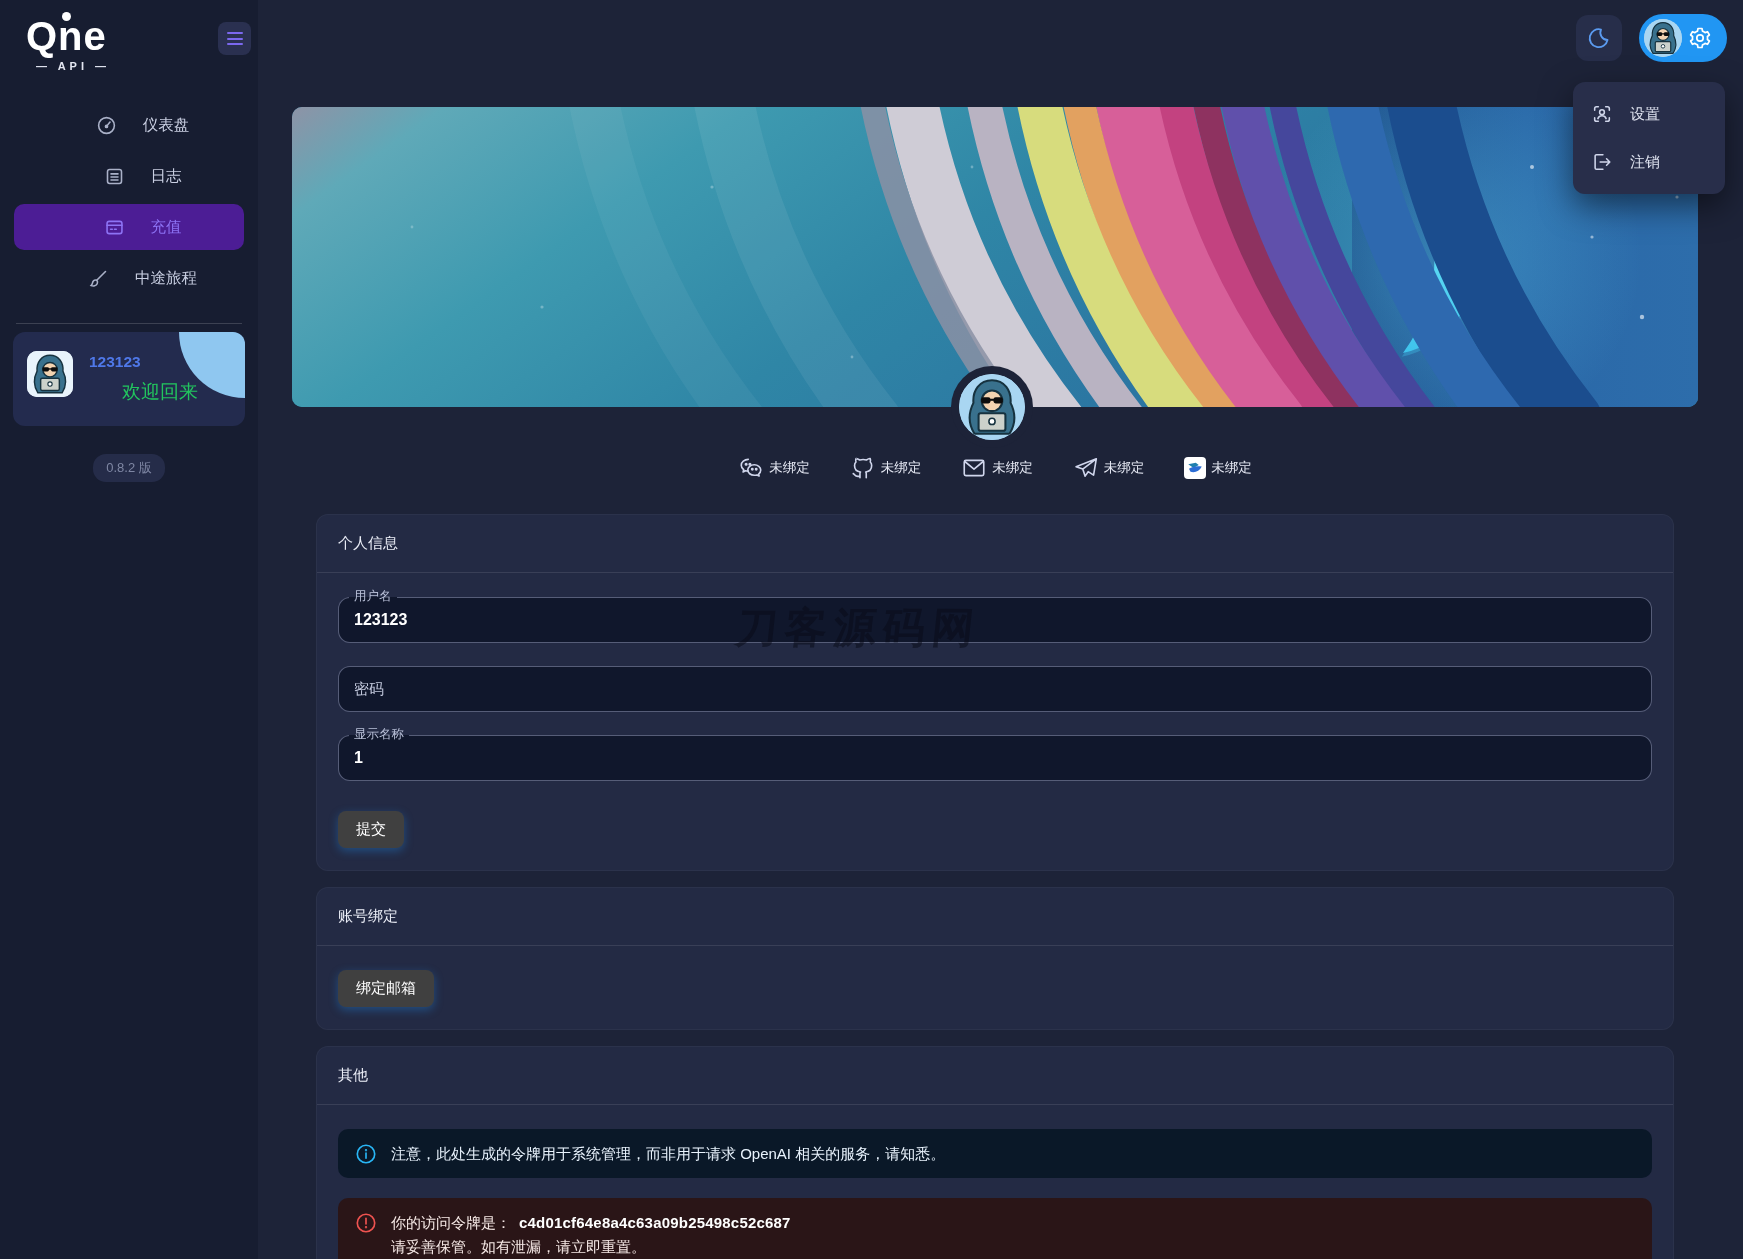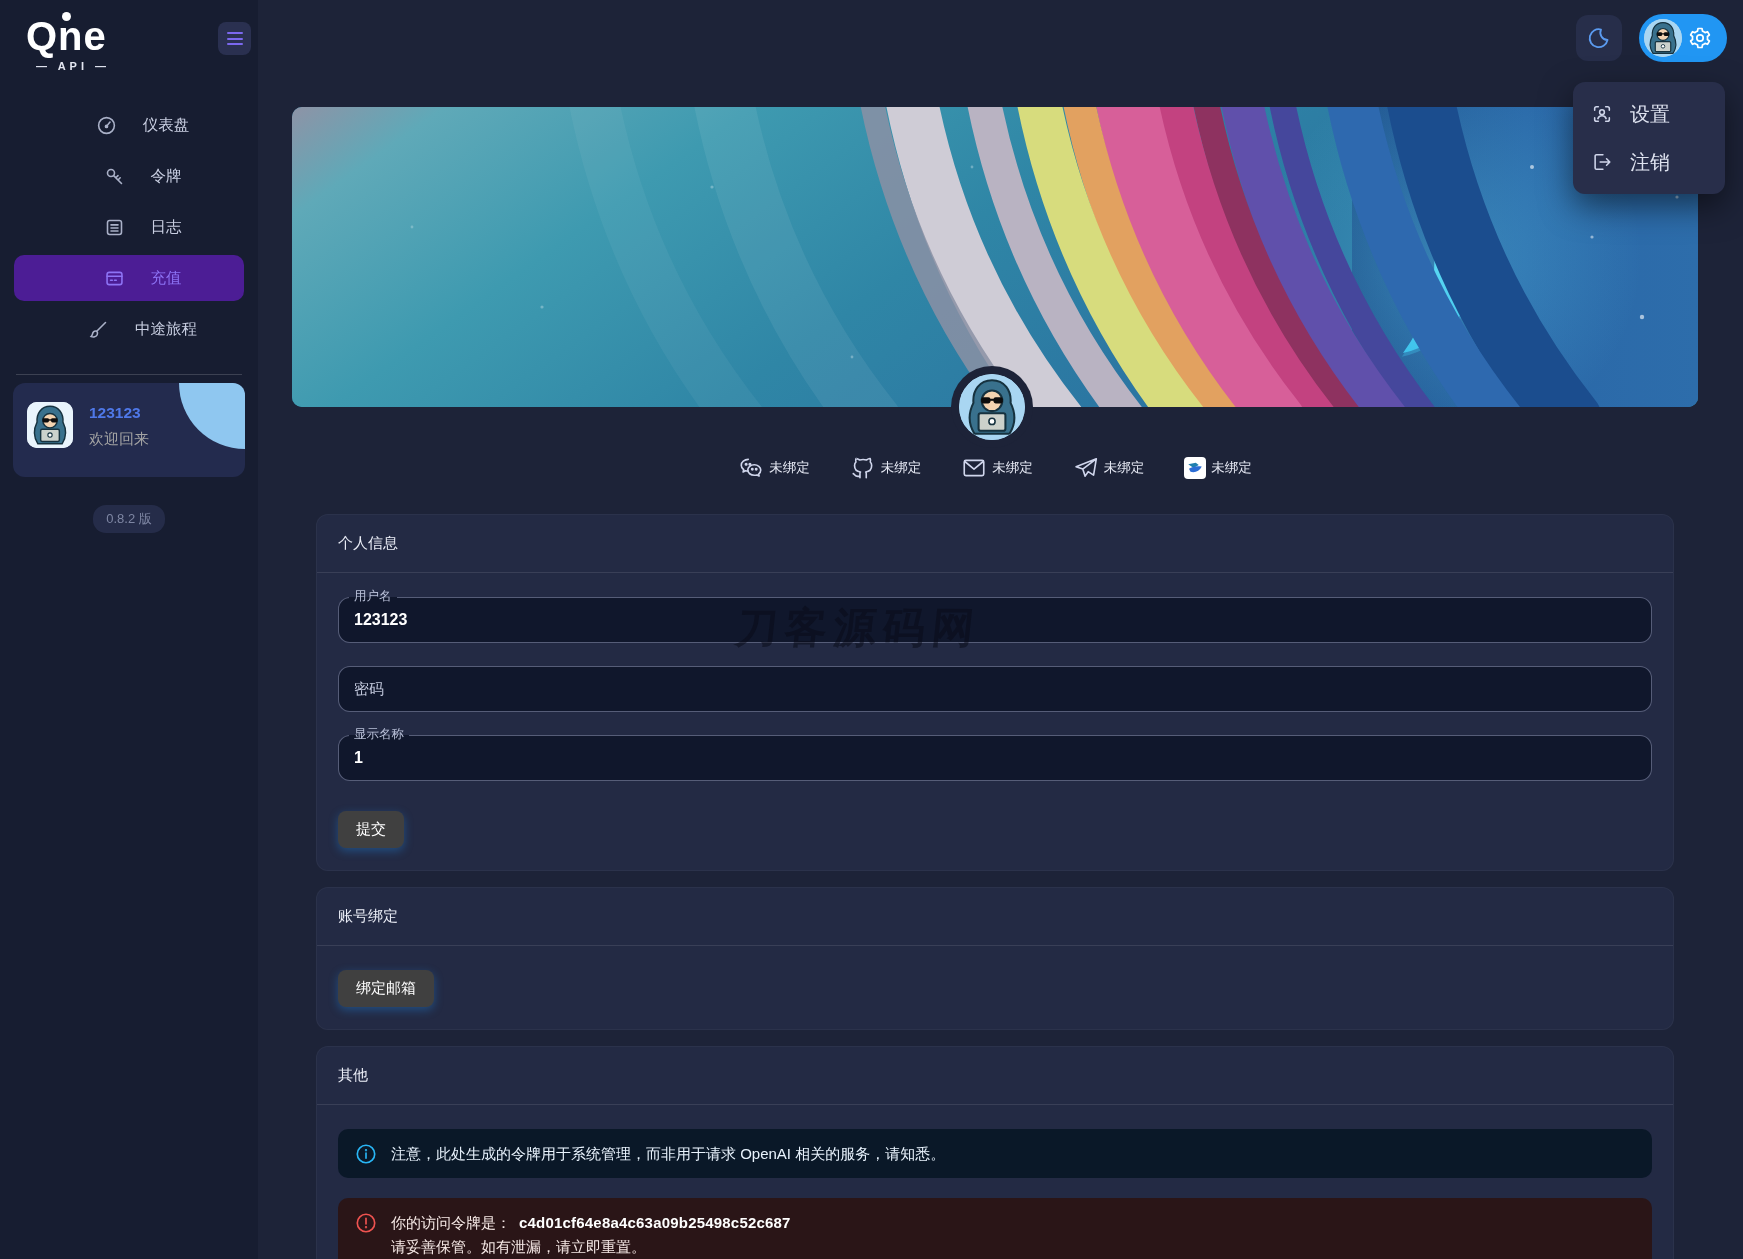--- a/index.html
+++ b/index.html
@@ -38,21 +38,21 @@
   .user-card-decor {
     position:absolute; top:0; right:0; width:66px; height:66px;
     background:#8fc7f0; border-bottom-left-radius:100%;
   }
   .user-avatar {
     width:46px; height:46px; border-radius:10px; background:#e9f4fc;
     overflow:hidden; flex:none; margin-top:4px;
   }
   .user-meta { padding-top:6px; }
   .user-name { color:#4f78e8; font-size:15.5px; font-weight:bold; margin-bottom:8px; }
-  .user-greet { color:#a3a3a3; font-size:15px; }
+  .user-greet { color:#22c55e; font-size:19px;margin-left:33px; }
   .version-wrap { text-align:center; margin-top:28px; }
   .version-pill {
     display:inline-block; background:#252c49; color:#7e86a3;
     border-radius:13px; padding:5px 13px; font-size:13px;
   }
   
   .hamburger {
     position:absolute; left:218px; top:22px; width:33px; height:33px;
     background:#2a3050; border:none; border-radius:8px; cursor:pointer; z-index:6;
     display:flex; flex-direction:column; justify-content:center; align-items:center; gap:3.5px;
@@ -72,21 +72,21 @@
   }
   .pill-avatar { width:38px; height:38px; border-radius:50%; overflow:hidden; background:#a9d6f2; flex:none; }
   
   .dropdown {
     position:absolute; top:82px; right:18px; width:152px; z-index:30;
     background:#282e4a; border-radius:12px; padding:8px 0;
     box-shadow:0 12px 32px rgba(0,0,0,.5);
   }
   .dropdown-item {
     height:48px; display:flex; align-items:center; gap:17px;
-    padding:0 18px; cursor:pointer; font-size:20px; color:#dfe3f0;
+    padding:0 18px; cursor:pointer; font-size:15px; color:#dfe3f0;
   }
   
   .content {
     position:absolute; left:258px; top:0; right:0; bottom:0;
     padding:107px 45px 0 34px;
   }
   .hero {
     position:relative; height:300px; border-radius:10px; overflow:hidden;
     background:#2f86a6;
   }
@@ -170,27 +170,20 @@
   </div>
 
   <nav class="nav">
     <div class="nav-item">
       <svg width="21" height="21" viewBox="0 0 24 24" fill="none" stroke-width="1.8" stroke-linecap="round">
         <circle cx="12" cy="12" r="9"></circle>
           <path d="M12 13 L16 8"></path>
           <circle cx="12" cy="13" r="1.2"></circle>
       </svg>
       <span>仪表盘</span>
-    </div>
-    <div class="nav-item">
-      <svg width="21" height="21" viewBox="0 0 24 24" fill="none" stroke-width="1.8" stroke-linecap="round">
-        <circle cx="8" cy="8" r="4"></circle>
-          <path d="M11 11 L20 20 M16 16 L18.5 13.5 M13.5 13.5 L16 11"></path>
-      </svg>
-      <span>令牌</span>
     </div>
     <div class="nav-item">
       <svg width="21" height="21" viewBox="0 0 24 24" fill="none" stroke-width="1.8" stroke-linecap="round">
         <rect x="4" y="4" width="16" height="16" rx="2.5"></rect>
           <path d="M8 9h8 M8 12.5h8 M8 16h8"></path>
       </svg>
       <span>日志</span>
     </div>
     <div class="nav-item active">
       <svg width="21" height="21" viewBox="0 0 24 24" fill="none" stroke-width="1.8" stroke-linecap="round">

